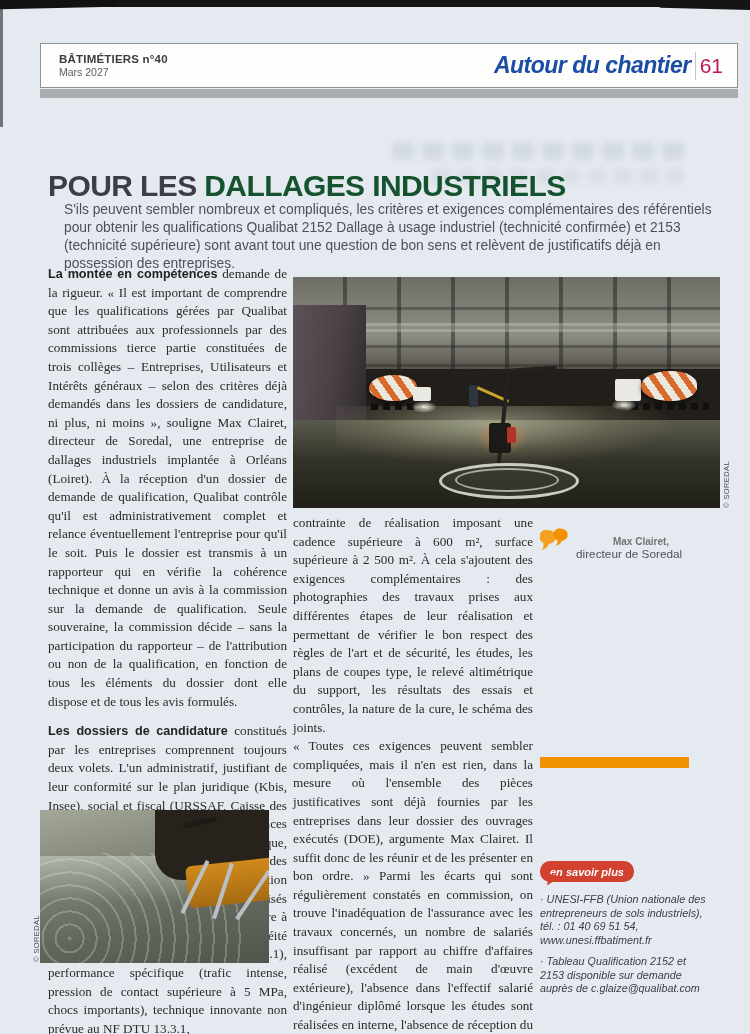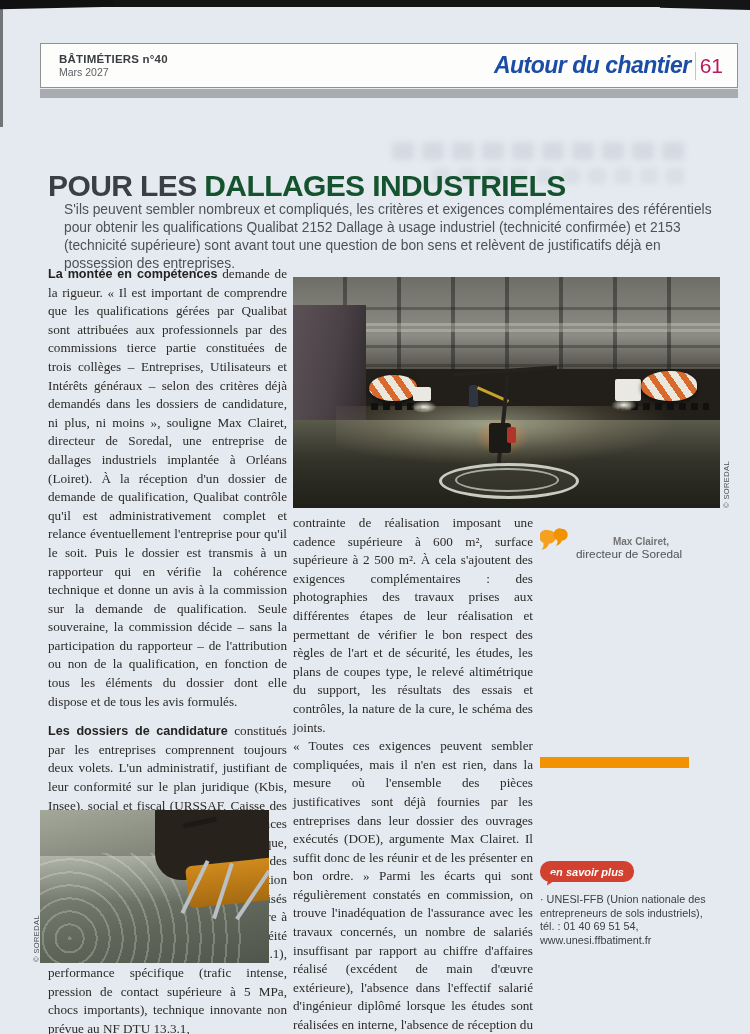--- a/index.html
+++ b/index.html
@@ -112,21 +112,21 @@
   .quote-role{font-size:11.8px;color:#4f5358;}
   .orange-bar{left:540px;top:757px;width:149px;height:11px;background:#f39200;}
 
   
   .badge{left:540px;top:861px;width:94px;height:21px;background:#d2402f;border-radius:10px;
     display:flex;align-items:center;justify-content:center;}
   .badge:after{content:"";position:absolute;left:8px;bottom:-5px;border:6px solid transparent;
     border-top-color:#d2402f;border-left-color:#d2402f;transform:rotate(12deg);}
   .badge span{color:#fff;font-size:11px;font-weight:bold;font-style:italic;}
   .more-info{left:540px;top:893px;width:170px;font-size:10.8px;line-height:13.5px;
-    color:#3c4045;}
+    font-style:italic;color:#3c4045;}
   .more-info .item{margin-bottom:8px;}
 </style>
 </head>
 <body>
 
 <div class="abs scan-top"></div>
 <div class="abs scan-top-left"></div>
 <div class="abs scan-top-right"></div>
 <div class="abs scan-left-edge"></div>
 
@@ -222,13 +222,14 @@
   <div class="ps-frame2"></div>
   <div class="ps-frame3"></div>
 </div>
 <div class="abs photo-credit credit-small">© SOREDAL</div>
 
 <div class="abs badge">
   <span>en savoir plus</span>
 </div>
 <div class="abs more-info">
   <div class="item">· UNESI-FFB (Union nationale des entrepreneurs de sols industriels), tél. : 01 40 69 51 54, www.unesi.ffbatiment.fr</div>
+  <div class="item">· Tableau Qualification 2152 et 2153 disponible sur demande auprès de c.glaize@qualibat.com</div>
 </div>
 
 </body></html>

